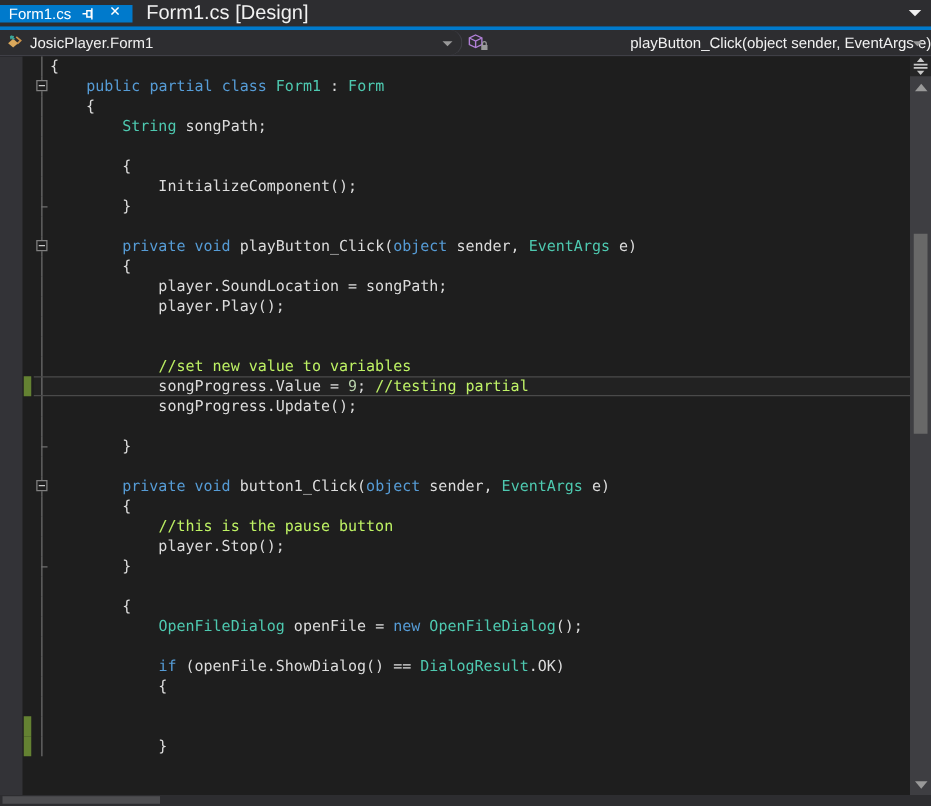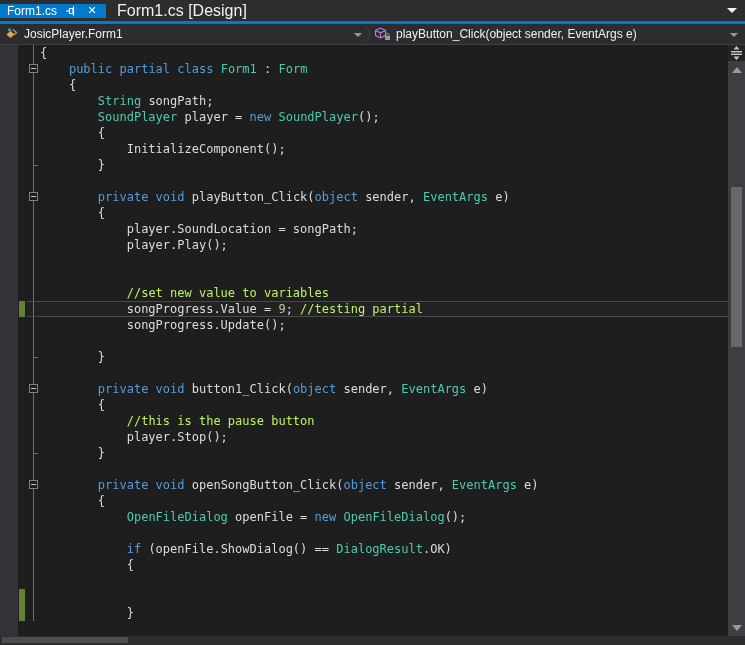--- a/index.html
+++ b/index.html
@@ -13,21 +13,21 @@
   .tab-btn{display:flex;align-items:center;justify-content:center;width:14px;height:14px;color:#ffffff;}
   .tab-close{font-size:11px;line-height:11px;}
   .tab-inactive{display:flex;align-items:center;color:#f1f1f1;font-size:16px;padding:0 11px;white-space:nowrap;}
   .doclist-arrow{position:absolute;right:8px;top:8px;width:0;height:0;border-left:5px solid transparent;border-right:5px solid transparent;border-top:5px solid #f1f1f1;}
   .accent-line{height:3px;background:#007acc;}
 
   
   .navbar{height:21px;background:#2d2d30;border-bottom:1px solid #3f3f46;display:flex;}
   .nav-combo{display:flex;align-items:center;position:relative;height:100%;}
   .nav-combo.left{width:370px;border-right:1px solid #3f3f46;border-radius:10px;}
-  .nav-combo.right{flex:1;}
+  .nav-combo.right{flex:1;justify-content:space-between;}
   .nav-combo .txt{color:#f1f1f1;font-size:12px;margin-left:5px;white-space:nowrap;}
   .combo-arrow{position:absolute;right:7px;top:9px;width:0;height:0;border-left:4px solid transparent;border-right:4px solid transparent;border-top:4px solid #999999;}
   .nav-icon{margin-left:4px;display:flex;align-items:center;}
 
   
   .editor{position:relative;height:591px;background:#1e1e1e;overflow:hidden;}
   .indicator-margin{position:absolute;left:0;top:0;bottom:0;width:18px;background:#333337;}
   .code-lines{position:absolute;left:0;top:0;right:17px;font-family:"DejaVu Sans Mono",monospace;font-size:12px;line-height:16px;}
   .row{position:relative;display:flex;height:16px;}
   .m-ind{width:18px;flex:none;}
@@ -130,21 +130,20 @@
         <div class="row">
           <div class="m-ind"></div>
           <div class="m-chg"></div>
           <div class="m-out line"></div>
           <pre class="code"><span class="tok-p">        </span><span class="tok-t">String</span><span class="tok-p"> songPath;</span></pre>
         </div>
         <div class="row">
           <div class="m-ind"></div>
           <div class="m-chg"></div>
           <div class="m-out line"></div>
-          <pre class="code"><span class="tok-p">        </span><span class="tok-t">SoundPlayer</span><span class="tok-p"> player = </span><span class="tok-k">new</span><span class="tok-p"> </span><span class="tok-t">SoundPlayer</span><span class="tok-p">();</span></pre>
         </div>
         <div class="row">
           <div class="m-ind"></div>
           <div class="m-chg"></div>
           <div class="m-out line"></div>
           <pre class="code"><span class="tok-p">        {</span></pre>
         </div>
         <div class="row">
           <div class="m-ind"></div>
           <div class="m-chg"></div>
@@ -267,28 +266,20 @@
           <div class="m-ind"></div>
           <div class="m-chg"></div>
           <div class="m-out tick"></div>
           <pre class="code"><span class="tok-p">        }</span></pre>
         </div>
         <div class="row">
           <div class="m-ind"></div>
           <div class="m-chg"></div>
           <div class="m-out line"></div>
           <pre class="code"></pre>
-        </div>
-        <div class="row">
-          <div class="m-ind"></div>
-          <div class="m-chg"></div>
-          <div class="m-out box">
-            <div class="fold-box"></div>
-          </div>
-          <pre class="code"><span class="tok-p">        </span><span class="tok-k">private</span><span class="tok-p"> </span><span class="tok-k">void</span><span class="tok-p"> openSongButton_Click(</span><span class="tok-k">object</span><span class="tok-p"> sender, </span><span class="tok-t">EventArgs</span><span class="tok-p"> e)</span></pre>
         </div>
         <div class="row">
           <div class="m-ind"></div>
           <div class="m-chg"></div>
           <div class="m-out line"></div>
           <pre class="code"><span class="tok-p">        {</span></pre>
         </div>
         <div class="row">
           <div class="m-ind"></div>
           <div class="m-chg"></div>

